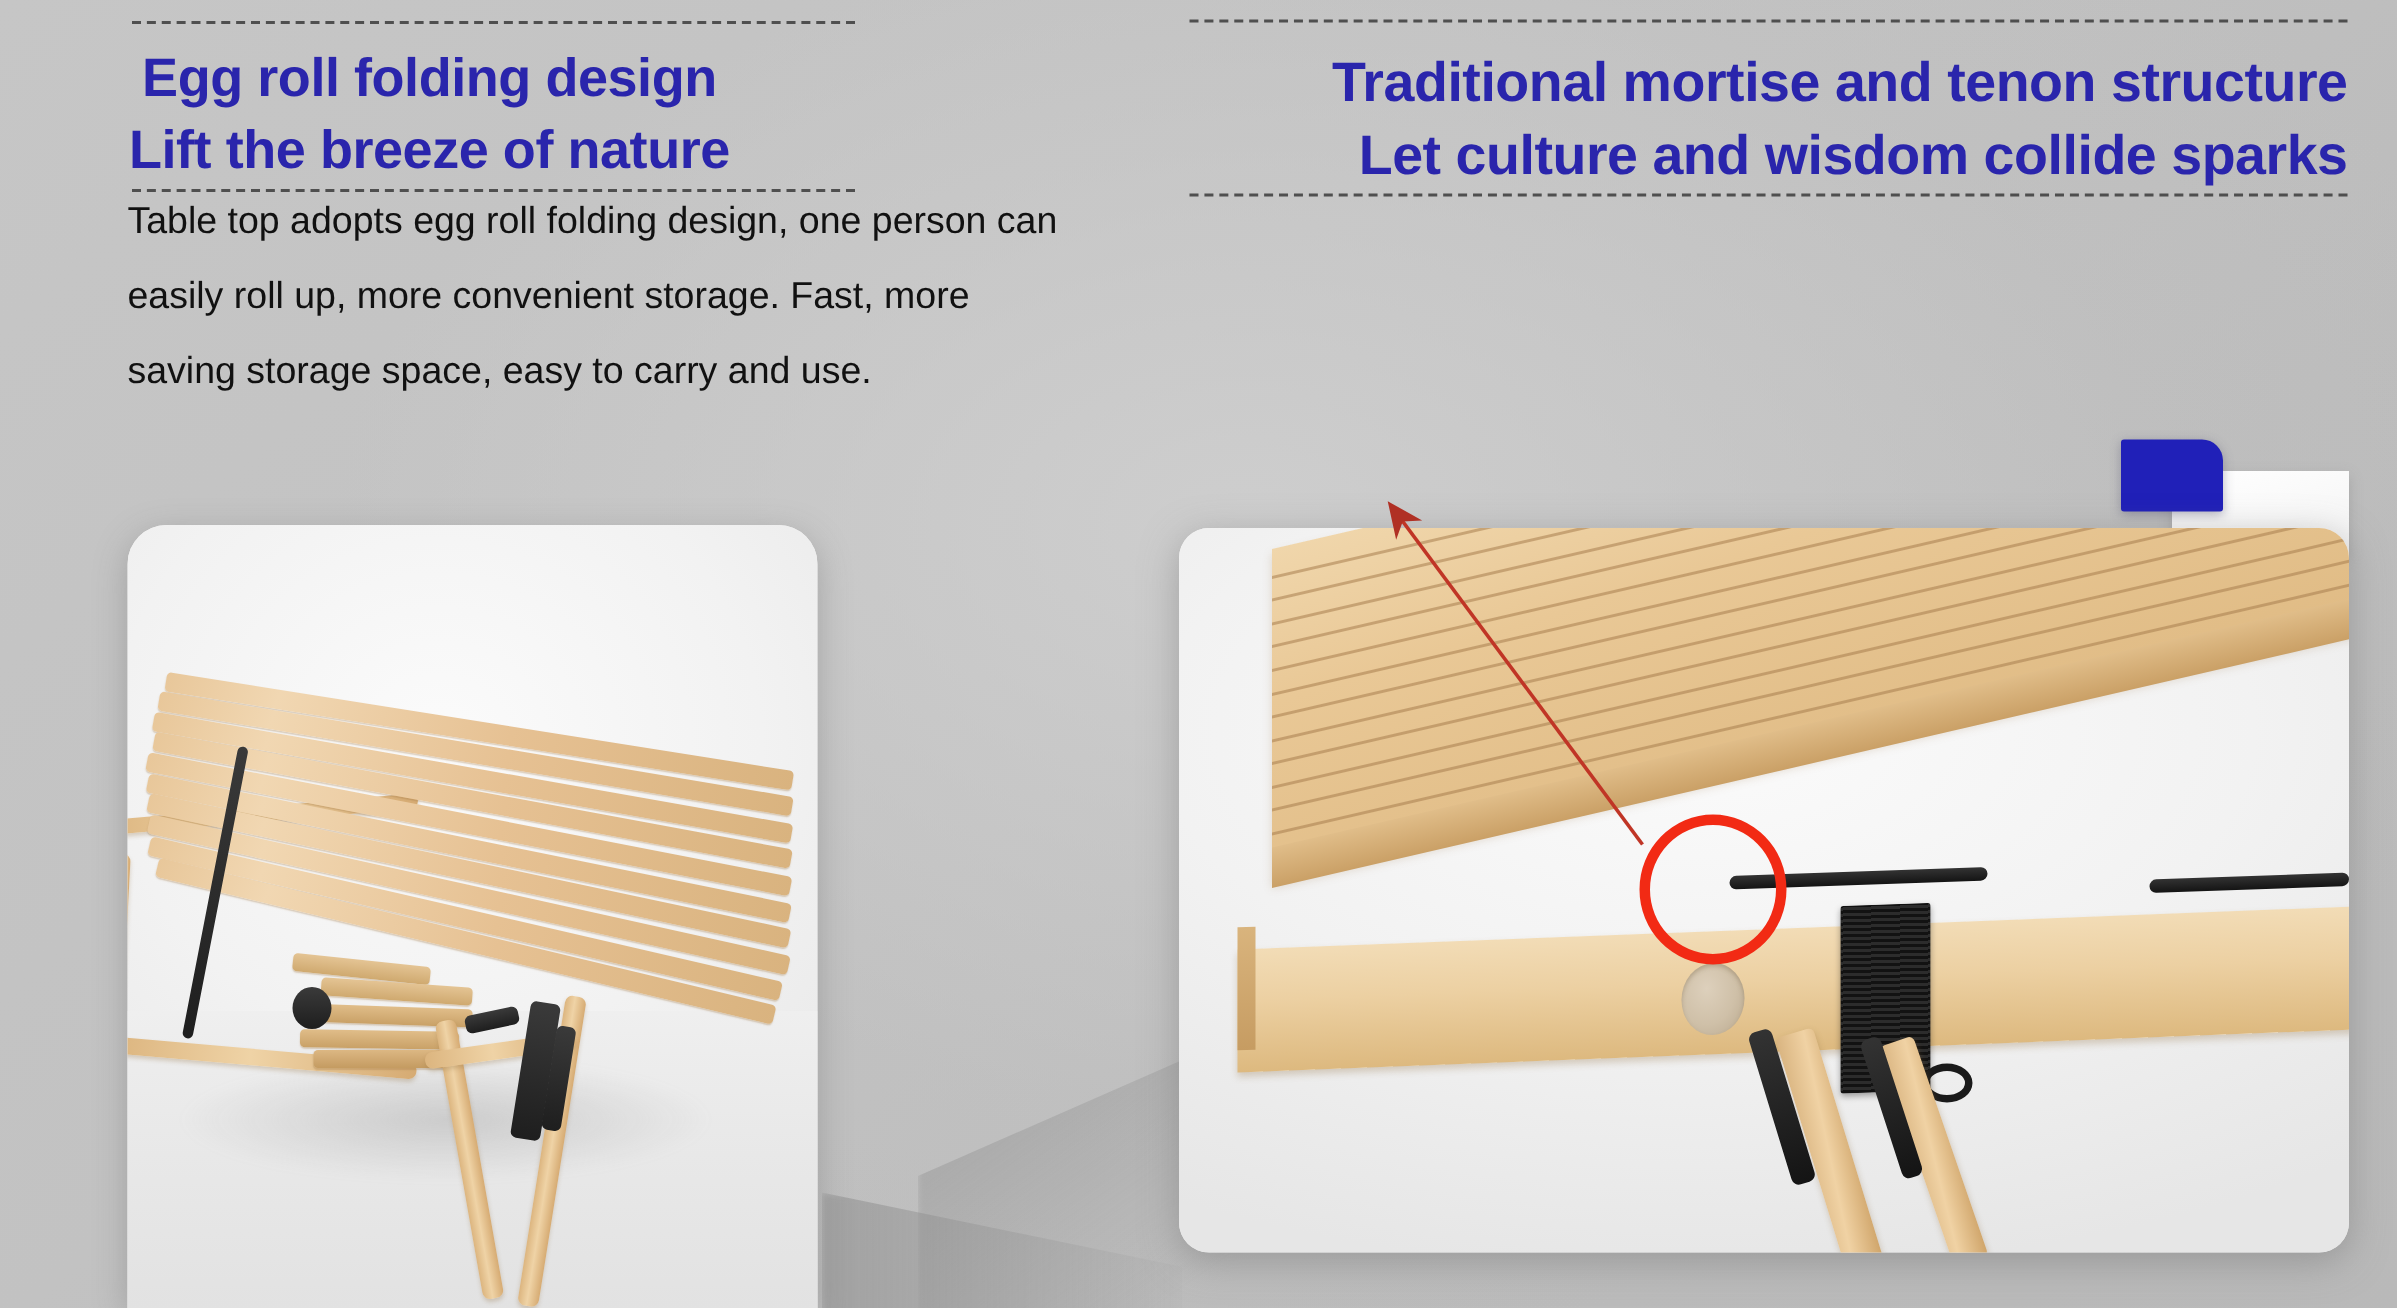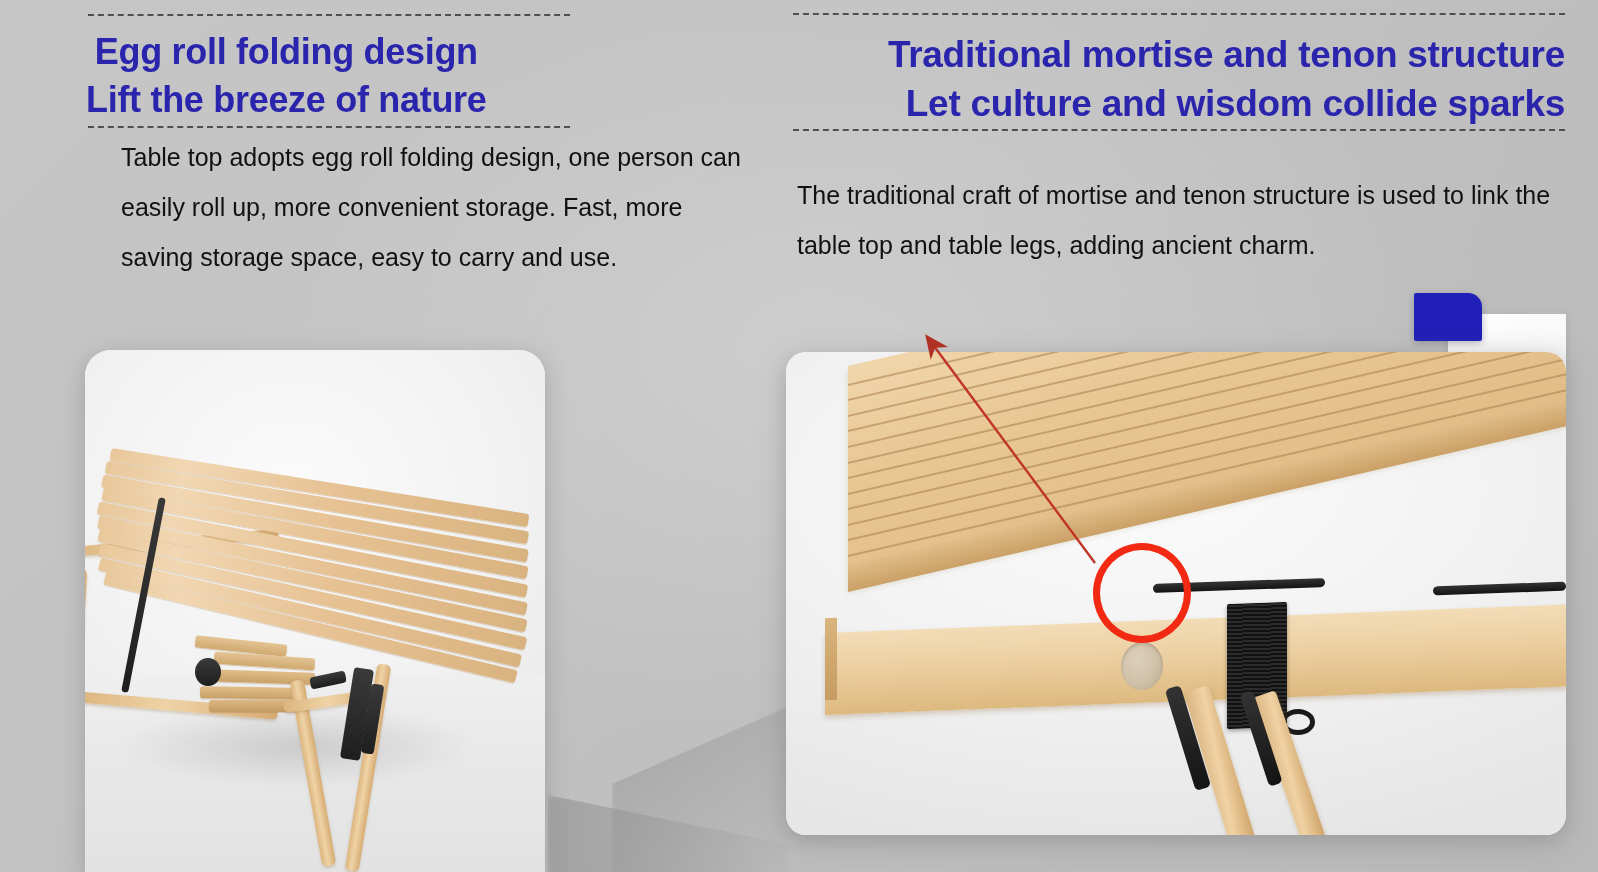--- a/index.html
+++ b/index.html
@@ -52,21 +52,21 @@
   .heading-left  { position:absolute; left:86px;  top:28px;  text-align:center; }
   .heading-right { position:absolute; left:793px; top:30px;  width:772px; text-align:right; font-size:37px; }
 
   .body-text {
     color:#111;
     font-size:25px;
     line-height:2.0;
     font-family:"Liberation Sans", sans-serif;
     white-space:pre-line;
   }
-  .body-left  { position:absolute; left:85px;  top:132px; width:640px;margin-left:36px; }
+  .body-left  { position:absolute; left:85px;  top:122px; width:640px; }
   .body-right { position:absolute; left:797px; top:170px; width:760px; }
 
   
   .photo {
     position:absolute;
     overflow:hidden;
     background:#f2f2f2;
   }
   .photo-left {
     left:85px; top:350px; width:460px; height:522px;
@@ -246,21 +246,20 @@
       <div class="hinge" style="left:57%;top:61%;width:20px;height:92px;transform:rotate(9deg);"></div>
       <div class="hinge" style="left:61%;top:64%;width:13px;height:70px;transform:rotate(9deg);"></div>
       <div class="hinge" style="left:49%;top:62%;width:36px;height:12px;transform:rotate(-12deg);"></div>
     </div>
   </div>
 
   <div class="rule rule-top-right"></div>
   <div class="heading heading-right">Traditional mortise and tenon structure
 Let culture and wisdom collide sparks</div>
   <div class="rule rule-bottom-right"></div>
-  <div class="body-text body-right">The traditional craft of mortise and tenon structure is used to link the table top and table legs, adding ancient charm.</div>
 
   <div class="white-card"></div>
   <div class="blue-tab"></div>
 
   <div class="photo photo-right">
     <div class="photo-bg"></div>
 
     <div class="rp-top">
       <div class="rp-top-grooves">
         <div class="groove" style="top:8%"></div>

